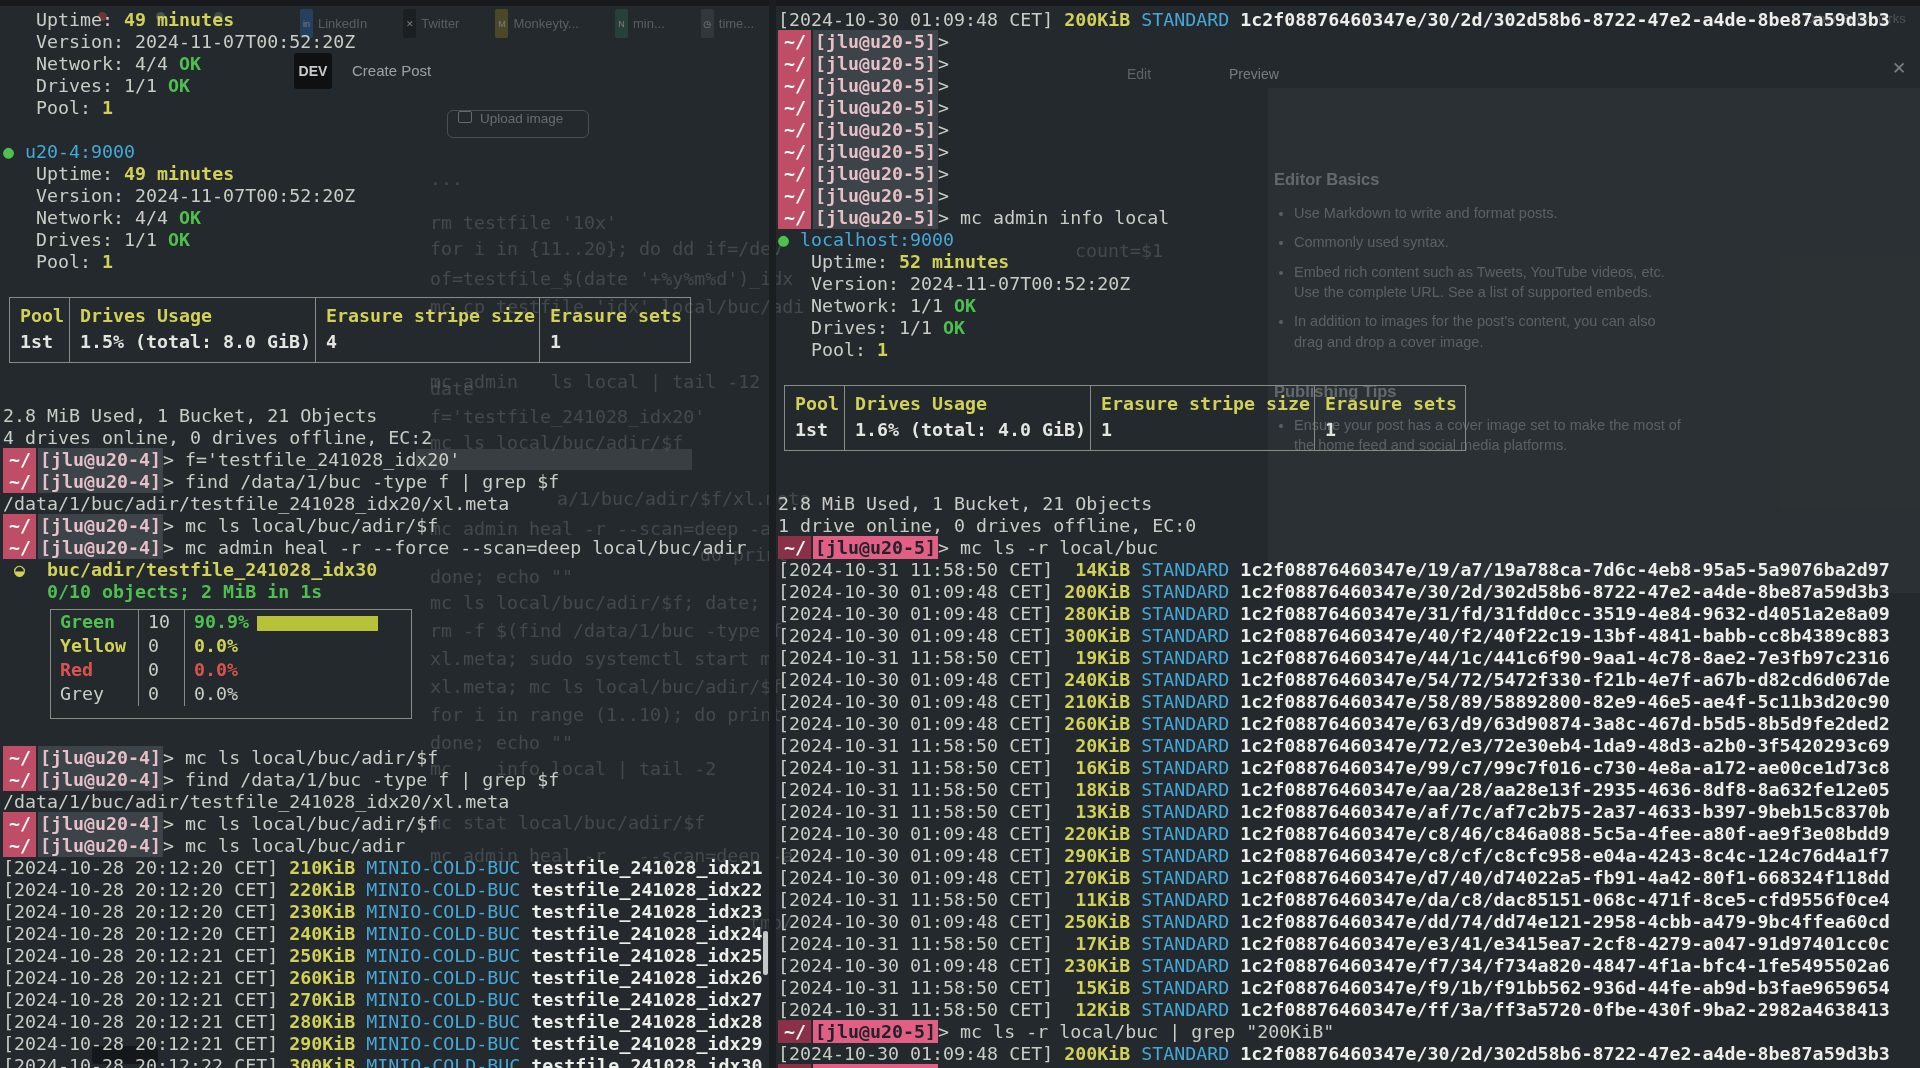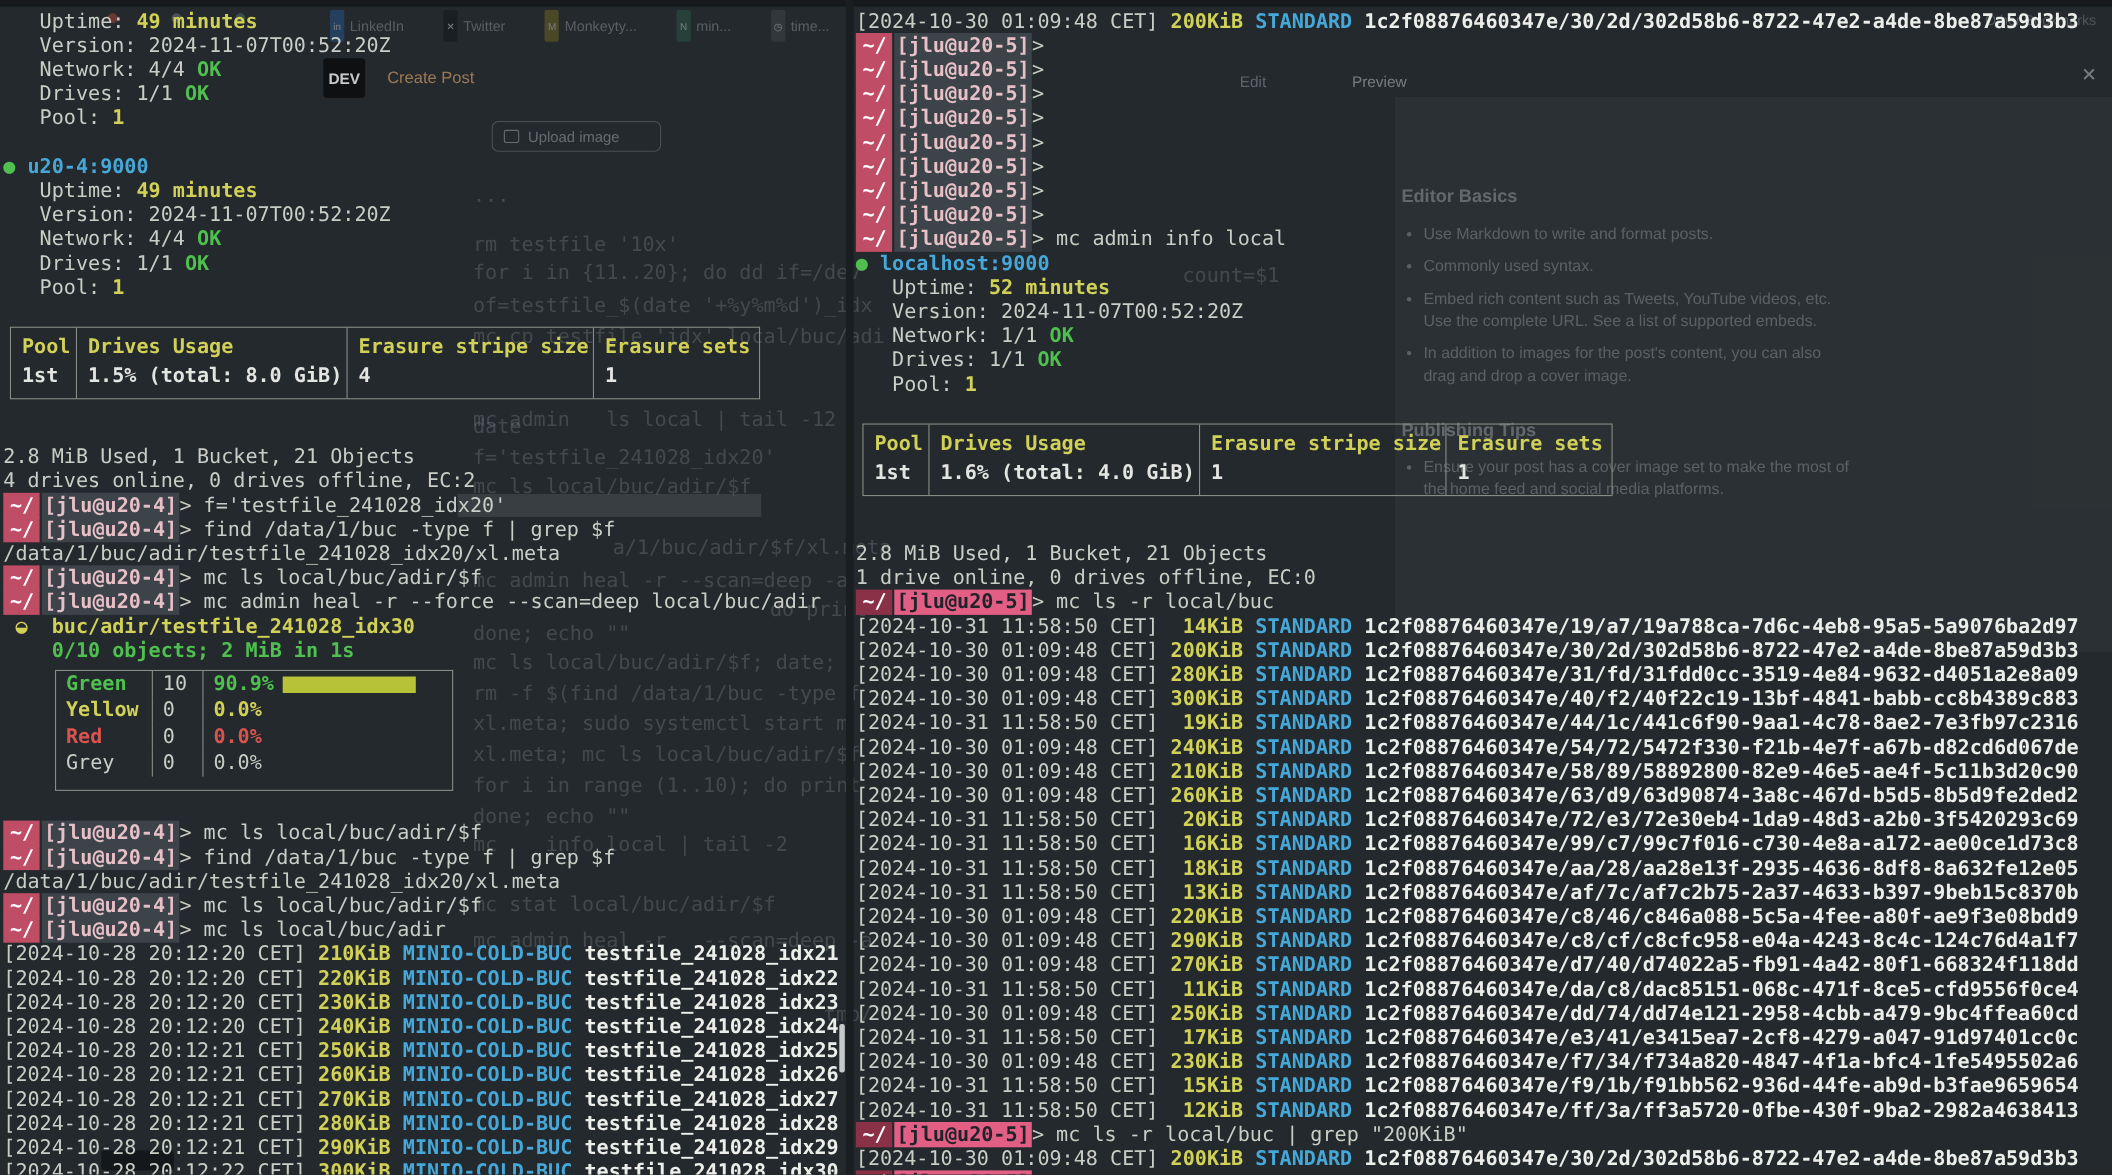--- a/index.html
+++ b/index.html
@@ -21,47 +21,47 @@
   .fav-dot{position:absolute;top:12px;width:9px;height:9px;border-radius:50%;opacity:.45;}
   .topbar{position:absolute;top:9px;left:300px;display:flex;gap:36px;opacity:.38;color:#aeb3b8;font-size:13px;white-space:nowrap;}
   .bm{display:flex;align-items:center;gap:5px;}
   .bm-ico{display:inline-flex;align-items:center;justify-content:center;width:13px;height:29px;border-radius:2px;
           font-size:9px;font-weight:normal;color:#fff;background:#555;}
   .bm-0 .bm-ico{background:#2867b2;} .bm-1 .bm-ico{background:#111;} .bm-2 .bm-ico{background:#8a7a1e;}
   .bm-3 .bm-ico{background:#2d6a4f;} .bm-4 .bm-ico{background:#4a5056;}
   .other-bm{position:absolute;top:11px;left:1792px;opacity:.3;color:#aeb3b8;font-size:13px;display:flex;gap:6px;align-items:center;}
   .dev-logo{position:absolute;left:294px;top:53px;width:38px;height:36px;background:#0b0b0b;color:#f2f2f2;
             font-weight:bold;font-size:14px;display:flex;align-items:center;justify-content:center;border-radius:3px;opacity:.8;}
-  .create-post{position:absolute;left:352px;top:62px;font-size:15px;color:#fdba74;opacity:.55;}
+  .create-post{position:absolute;left:352px;top:62px;font-size:15px;color:#ffffff;opacity:.55;}
   .edit-tab{position:absolute;left:1127px;top:66px;font-size:14px;color:#989ea3;opacity:.5;}
   .preview-tab{position:absolute;left:1183px;top:66px;font-size:14px;color:#c6cacd;opacity:.5;margin-left:46px;}
   .close-x{position:absolute;left:1892px;top:58px;font-size:17px;color:#c2c6c9;opacity:.55;}
-  .upload-btn{position:absolute;left:447px;top:110px;width:154px;height:28px;border:1.5px solid #70767c;border-radius:6px;
-              display:flex;align-items:center;gap:8px;padding:0 10px;color:#a7adb2;font-size:13.5px;opacity:.5;}
+  .upload-btn{position:absolute;left:447px;top:110px;width:142px;height:28px;border:1.5px solid #70767c;border-radius:6px;
+              display:flex;gap:8px;padding:0 10px;color:#a7adb2;font-size:13.5px;opacity:.5;}
   .upl-ico{display:inline-block;width:14px;height:12px;border:1.5px solid currentColor;border-radius:2px;}
   .help-panel{position:absolute;left:1274px;top:112px;width:410px;color:#b6bcc2;font-size:14.5px;line-height:1.4;opacity:.34;}
   .help-panel p{margin:0;}
   .help-panel h3{font-size:16.5px;color:#ced3d7;margin:56px 0 12px;}
   .help-panel h3.tips{margin-top:28px;}
   .help-panel ul{margin:0;padding-left:20px;}
   .help-panel li{margin-bottom:9px;}
   .ghost{position:absolute;font:18.3px/22px "DejaVu Sans Mono","DejaVu Sans",monospace;color:#8b9197;opacity:.3;white-space:pre;}
   .ghost-highlight{position:absolute;left:416px;top:449px;width:276px;height:21px;background:rgba(200,205,210,0.13);}
   .taskbar-chip{position:absolute;left:92px;top:1046px;width:66px;height:18px;background:#0e1114;border-radius:3px;opacity:.7;}
 
   
   .pane{position:absolute;top:0;height:1068px;overflow:hidden;z-index:2;
         font:18.3px/22px "DejaVu Sans Mono","DejaVu Sans",monospace;color:var(--fg);}
   #pane-left{left:0;width:769px;padding:9px 0 0 3px;}
   #pane-right{left:776px;width:1144px;padding:9px 0 0 2px;}
   .t-line{height:22px;white-space:pre;}
   .s-d{color:var(--fg);}
   .s-y{color:var(--yellow);font-weight:bold;}
   .s-g{color:var(--green);font-weight:bold;}
-  .s-c{color:var(--cyan);font-weight:bold;}
+  .s-c{color:var(--cyan);font-weight:normal;}
   .s-w{color:var(--white);font-weight:bold;}
   .s-r{color:var(--red);font-weight:bold;}
   .prompt-dir{background:var(--prompt_pink);color:#fff;font-weight:bold;padding:1px 5px 1px 6px;}
   .prompt-user{background:#3c4349;color:#e6bfc7;font-weight:bold;padding:1px 2px;margin-left:2px;}
   .hot .prompt-dir{background:var(--prompt_hot_dir);}
   .hot .prompt-user{background:var(--prompt_hot);color:#20242a;}
   .size-f{display:inline-block;width:6ch;text-align:right;}
 
   .itable{width:682px;height:66px;border:1px solid var(--tbl_border);display:flex;margin:2px 0 42px 6px;}
   .itable .col{border-right:1px solid var(--tbl_border);display:flex;flex-direction:column;}

